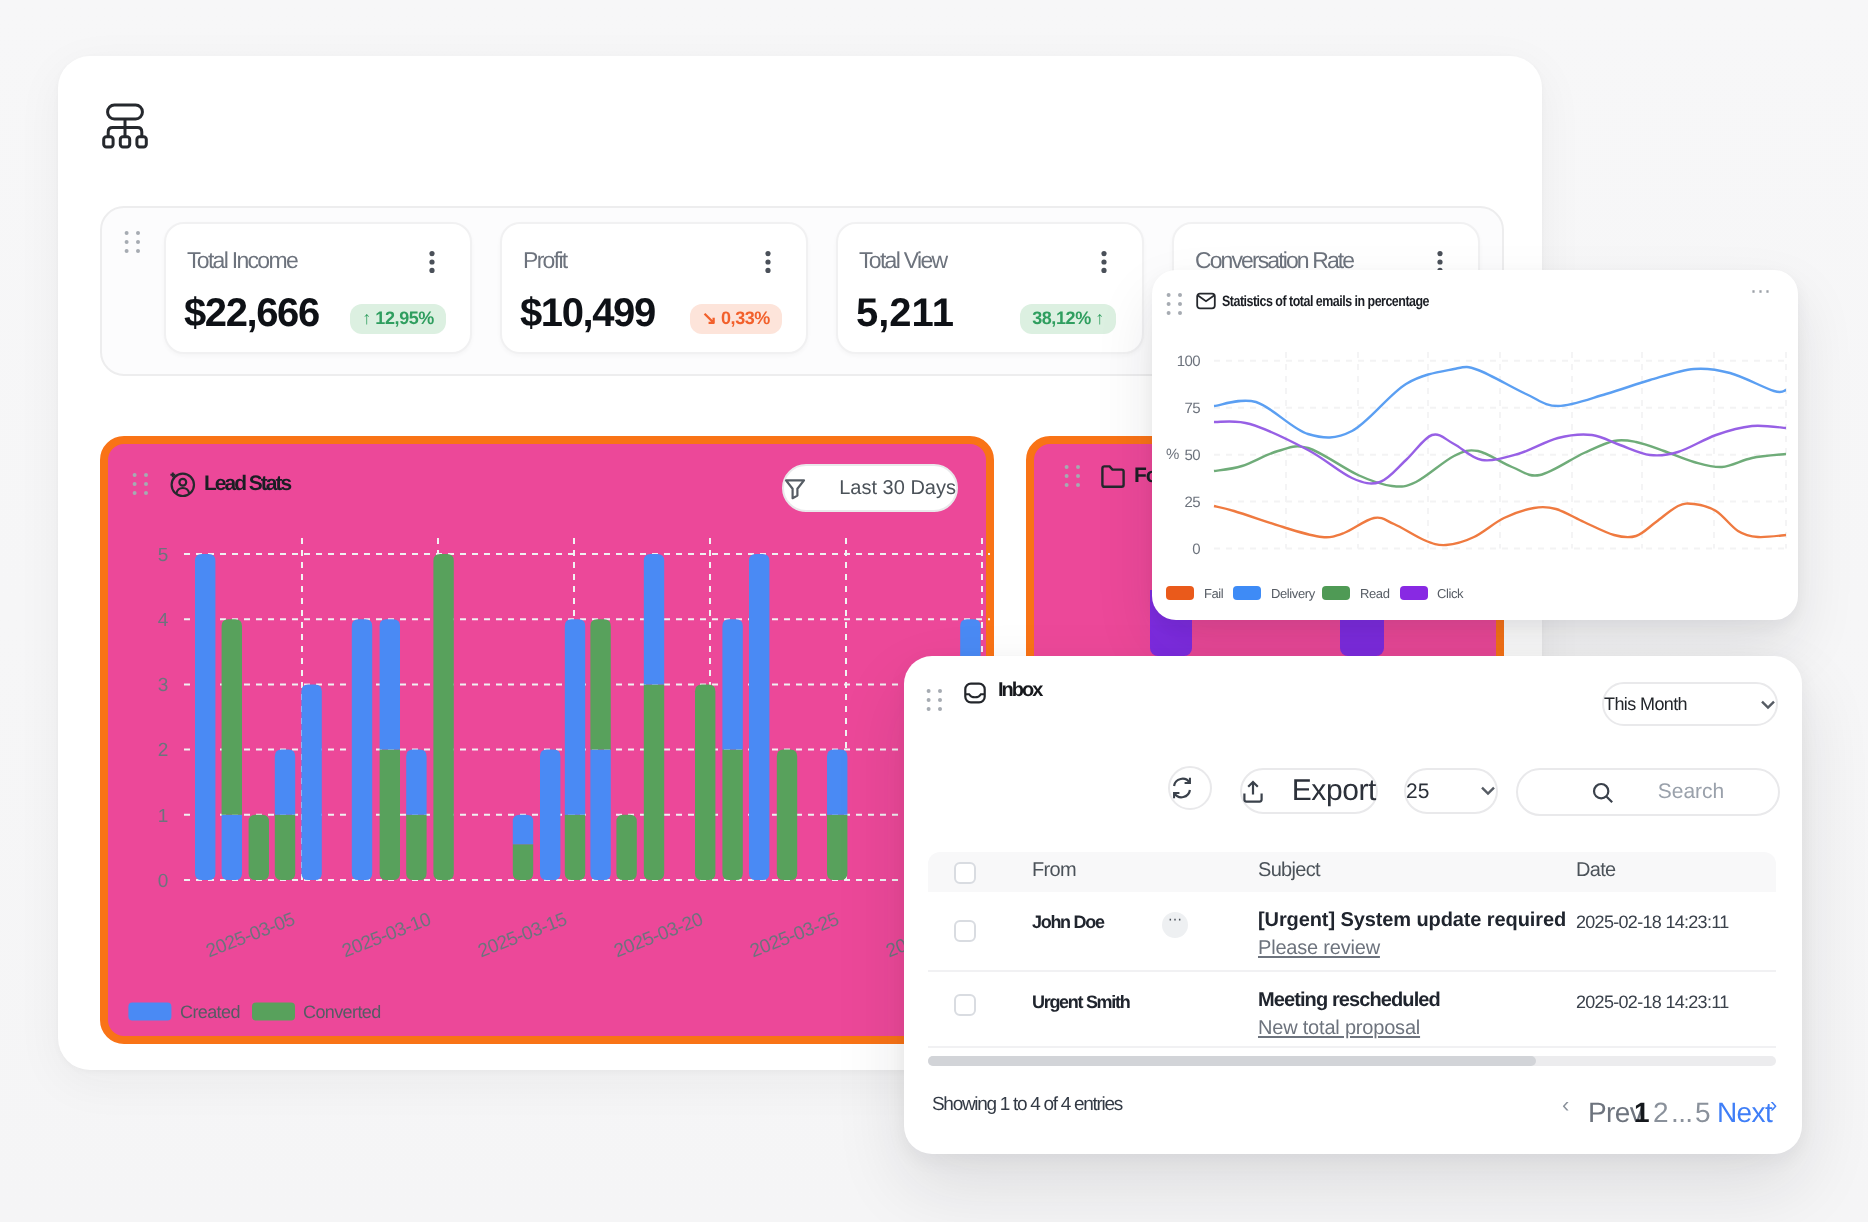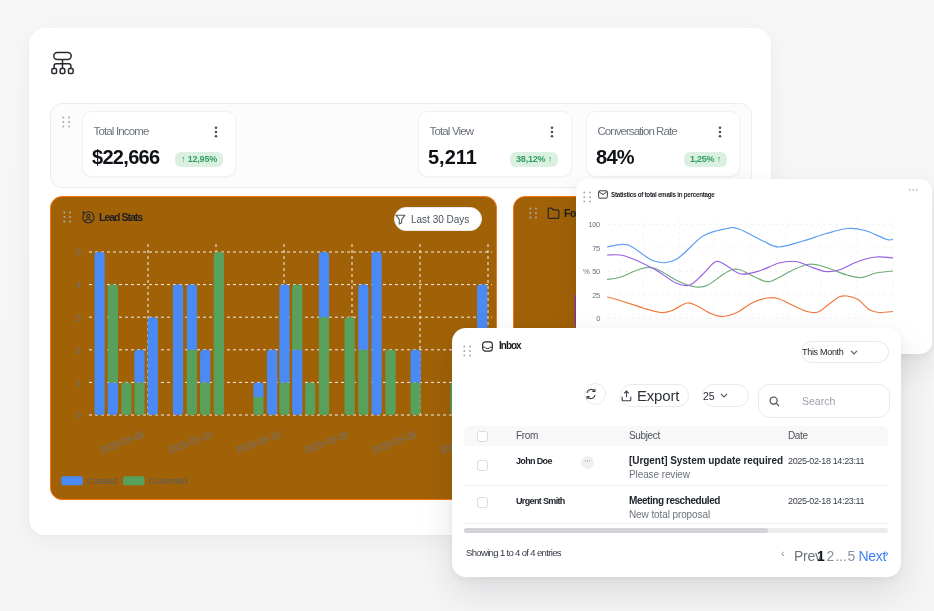--- a/index.html
+++ b/index.html
@@ -9,40 +9,40 @@
 #main { left:29px; top:28px; width:742px; height:507px; border-radius:16px; box-shadow:0 6px 24px rgba(30,34,40,.05),0 1px 3px rgba(30,34,40,.03); z-index:1; }
 #title { position:absolute; left:57px; top:23px; font-size:21px; font-weight:500; color:#17191c; letter-spacing:-0.8px; }
 #statrow { position:absolute; left:21px; top:75px; width:702px; height:85px; border:1px solid #ededee; background:#fcfcfd; border-radius:12px; }
 .scard { position:absolute; top:7px; width:154px; height:66px; background:#fff; border-radius:10px; border:1px solid #f1f1f2; box-shadow:0 1px 2px rgba(16,24,40,.03); }
 .scard .t { position:absolute; left:10.5px; top:12.5px; font-size:11.5px; color:#6d737d; letter-spacing:-0.85px; }
 .scard .kb { position:absolute; right:17.5px; top:11.5px; }
 .scard .v { position:absolute; left:9px; top:33.5px; font-size:20px; font-weight:700; color:#0e1116; letter-spacing:-0.7px; }
 .badge { position:absolute; right:12px; top:39.5px; font-size:9px; font-weight:700; border-radius:6px; padding:2.5px 6px; letter-spacing:-0.2px; white-space:nowrap;text-align:right; }
 .bg-g { background:#dcf0e1; color:#2f9e5f; }
 .bg-r { background:#fde4da; color:#f2602b; }
-.panel { position:absolute; top:168px; background:#a16207; border:1px solid #f97316; border-radius:12px; }
+.panel { position:absolute; top:190px; background:#ec4899; border:4px solid #f97316; border-radius:12px; }
 #leadp { left:21px; width:447px; height:304px; }
 #foldp { left:484px; width:239px; height:304px; }
 .phead { position:absolute; left:12px; top:13px; display:flex; align-items:center; }
 .ptitle { font-size:9.5px; font-weight:700; color:#1b1e24; margin-left:4px; letter-spacing:-0.3px; }
-.pillbtn { position:absolute; display:flex; align-items:center; justify-content:flex-start; gap:5px; border:1px solid #e9e9eb; border-radius:12px; background:#fff; font-size:10px; color:#4b5259; white-space:nowrap; }
+.pillbtn { position:absolute; display:flex; align-items:center; justify-content:space-between; gap:5px; border:1px solid #e9e9eb; border-radius:12px; background:#fff; font-size:10px; color:#4b5259; white-space:nowrap; }
 #last30 { right:14px; top:10px; width:88px; height:24px; letter-spacing:0; }
 .ax { font-size:9.5px; fill:#6d737d; font-family:"Liberation Sans",sans-serif; letter-spacing:-0.2px; }
 .sax { font-size:7.5px; fill:#6d737d; font-family:"Liberation Sans",sans-serif; letter-spacing:-0.3px; }
 .leg { font-size:9px; fill:#565c64; font-family:"Liberation Sans",sans-serif; letter-spacing:-0.3px; }
 .sleg { font-size:6.5px; fill:#565c64; font-family:"Liberation Sans",sans-serif; letter-spacing:-0.2px; }
-#statcard { left:576px; top:135px; width:356px; height:175px; border-radius:12px; box-shadow:0 14px 30px rgba(25,28,35,.10),0 3px 8px rgba(25,28,35,.05); z-index:20;margin-top:44px; }
+#statcard { left:576px; top:135px; width:323px; height:175px; border-radius:12px; box-shadow:0 14px 30px rgba(25,28,35,.10),0 3px 8px rgba(25,28,35,.05); z-index:20; }
 #inbox { left:452px; top:328px; width:449px; height:249px; border-radius:14px; box-shadow:0 16px 36px rgba(25,28,35,.11),0 3px 10px rgba(25,28,35,.05); z-index:30; }
 .pbar { position:absolute; background:#7E2CE2; border-radius:0 0 4px 4px; z-index:10; }
 .tbl-head { position:absolute; left:12px; top:98px; width:424px; height:20px; background:#f8f8f9; border-radius:6px 6px 0 0; }
 .th { position:absolute; top:102px; font-size:10px; color:#4b5259; letter-spacing:-0.35px; }
 .cbox { position:absolute; width:11px; height:11px; border:1px solid #d9dce1; border-radius:3px; background:#fff; }
 .row-div { position:absolute; left:12px; width:424px; height:1px; background:#f1f1f3; }
 .cell-b { position:absolute; font-size:10px; font-weight:700; color:#20252e; letter-spacing:-0.05px; }
-.cell { position:absolute; font-size:10px; color:#6d737d; letter-spacing:-0.1px; }
+.cell { position:absolute; font-size:10px; color:#6d737d; letter-spacing:-0.1px;text-decoration:underline; }
 .cell-d { position:absolute; font-size:9px; color:#3a414b; letter-spacing:-0.35px; }
 .pg { top:220px; font-size:14px; color:#8a919b; letter-spacing:-0.3px; }
 .pg.on { color:#15181d; font-weight:700; }
 .pg.nx { color:#3f7ef7; }
 </style></head>
 <body>
 <div id="stage">
 
 <div class="card" id="main">
   <svg class="abs" style="left:22px;top:23px" width="23" height="24" viewBox="0 0 23 24" fill="none" stroke="#25282d" stroke-width="1.5">
@@ -66,20 +66,30 @@
           </svg></div>
     <div class="scard" style="left:31px">
       <div class="t">Total Income</div>
           <div class="kb"><svg width="4" height="12" viewBox="0 0 4 12">
               <circle cx="2" cy="1.8" r="1.3" fill="#4a5059"></circle>
               <circle cx="2" cy="6" r="1.3" fill="#4a5059"></circle>
               <circle cx="2" cy="10.2" r="1.3" fill="#4a5059"></circle>
             </svg></div>
       <div class="v">$22,666</div>
           <div class="badge bg-g">↑ 12,95%</div>
+    </div>
+    <div class="scard" style="left:199px">
+      <div class="t">Profit</div>
+          <div class="kb"><svg width="4" height="12" viewBox="0 0 4 12">
+              <circle cx="2" cy="1.8" r="1.3" fill="#4a5059"></circle>
+              <circle cx="2" cy="6" r="1.3" fill="#4a5059"></circle>
+              <circle cx="2" cy="10.2" r="1.3" fill="#4a5059"></circle>
+            </svg></div>
+      <div class="v">$10,499</div>
+          <div class="badge bg-r">↘ 0,33%</div>
     </div>
     <div class="scard" style="left:367px">
       <div class="t">Total View</div>
           <div class="kb"><svg width="4" height="12" viewBox="0 0 4 12">
               <circle cx="2" cy="1.8" r="1.3" fill="#4a5059"></circle>
               <circle cx="2" cy="6" r="1.3" fill="#4a5059"></circle>
               <circle cx="2" cy="10.2" r="1.3" fill="#4a5059"></circle>
             </svg></div>
       <div class="v" style="letter-spacing:0">5,211</div>
           <div class="badge bg-g" style="right:13px">38,12% ↑</div>
@@ -290,21 +300,21 @@
       <path d="M1.2,6.8 v3 q0,1 1,1 h6.6 q1,0 1,-1 v-3"></path>
     </svg>
     <span>Export</span>
   </div>
   <div class="pillbtn" style="left:250px;top:56px;width:47px;height:23px;border-radius:12px;font-size:10.5px;color:#2c313a">
     <span>25</span>
     <svg width="8" height="5" viewBox="0 0 8 5" fill="none" stroke="#565c64" stroke-width="1.2">
           <path d="M1,0.8 L4,3.8 L7,0.8"></path>
         </svg>
   </div>
-  <div class="pillbtn" style="left:306px;top:56px;width:132px;height:34px;border-radius:12px;justify-content:flex-start;padding-left:10px;gap:22px">
+  <div class="pillbtn" style="left:306px;top:56px;width:132px;height:24px;border-radius:12px;justify-content:center;padding-left:10px;gap:22px">
     <svg width="11" height="11" viewBox="0 0 12 12" fill="none" stroke="#3a414b" stroke-width="1.2">
           <circle cx="5" cy="5" r="3.9"></circle>
           <path d="M8 8 L11 11"></path>
         </svg>
     <span style="color:#9aa1ab;font-size:10.5px">Search</span>
   </div>
 
   <div class="tbl-head"></div>
   <div class="cbox" style="left:24.5px;top:102.5px"></div>
   <div class="th" style="left:64px">From</div>

